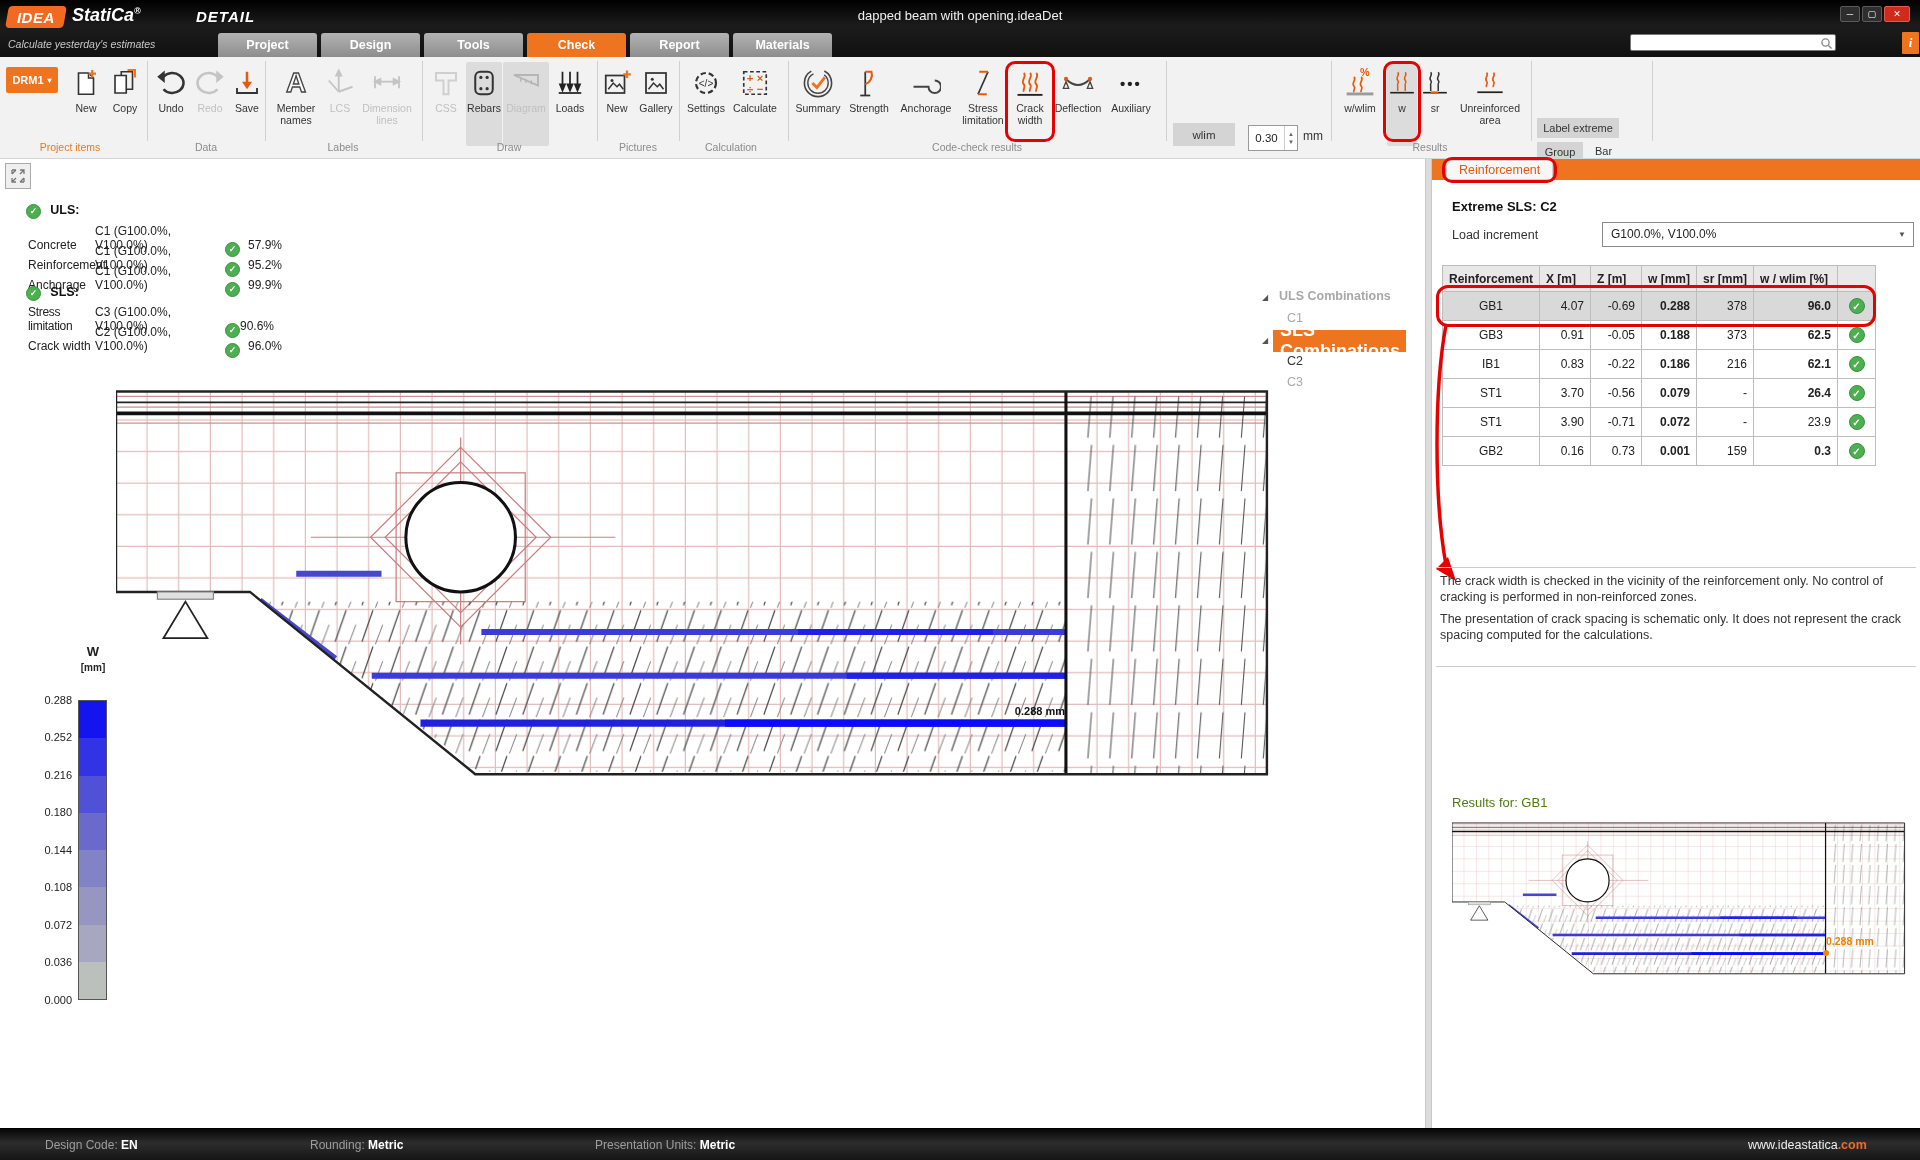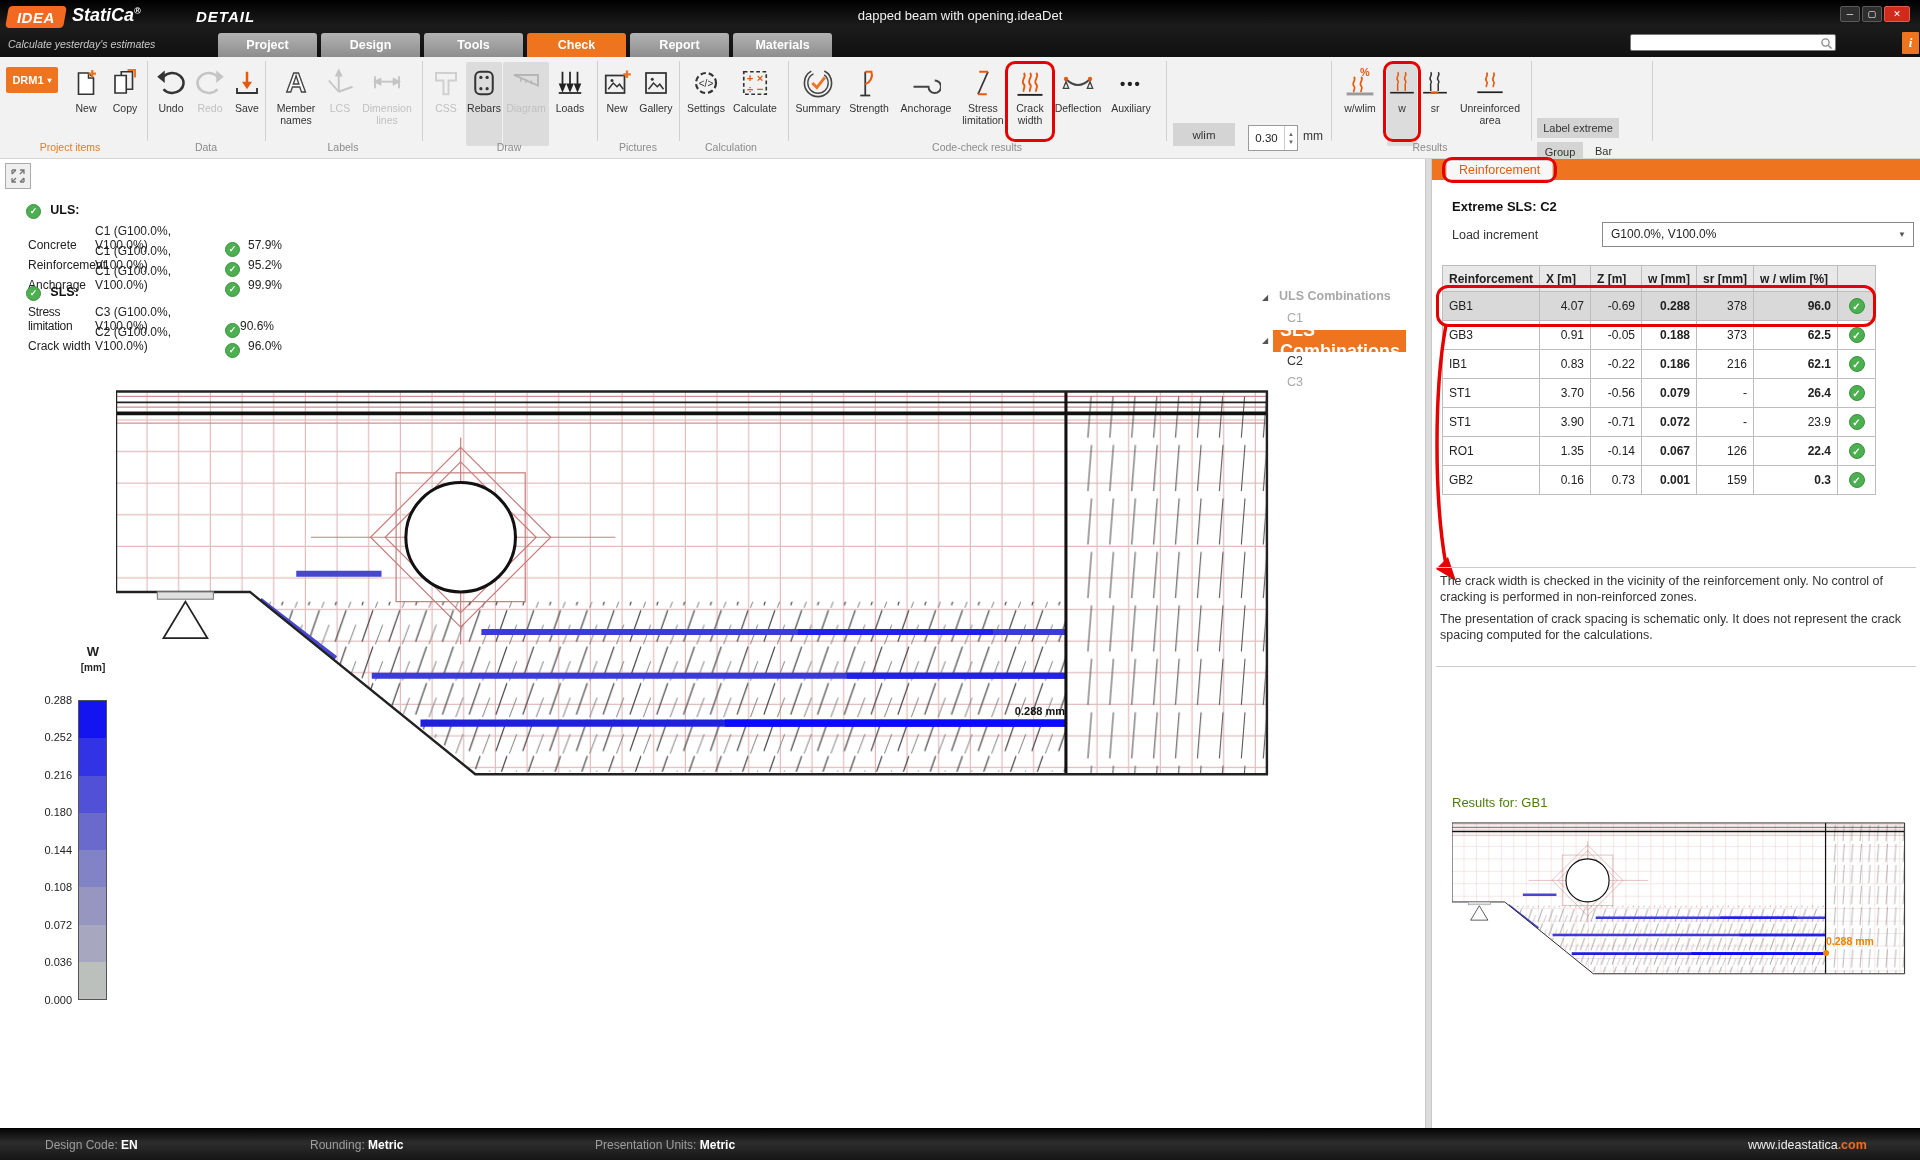--- a/index.html
+++ b/index.html
@@ -85,21 +85,21 @@
     display:flex; align-items:center; padding:0 12px; border:1px solid #d0d0d0; }
   .rp-tab::after { content:""; position:absolute; left:-5px; right:-5px; top:-4px; bottom:-4px;
     border:3px solid #e60000; border-radius:10px; pointer-events:none; }
   .rp-extreme { position:absolute; left:20px; top:40px; font-size:13px; font-weight:bold; color:#111; }
   .rp-lil { position:absolute; left:20px; top:69px; font-size:12.5px; color:#333; }
   .rp-select { position:absolute; left:170px; top:63px; width:312px; height:25px; background:#fff; border:1px solid #8a8a8a; }
   .rp-select .val { position:absolute; left:8px; top:4px; font-size:12px; color:#222; }
   .rp-select .arr { position:absolute; right:7px; top:7px; font-size:8px; color:#555; }
 
   table.rtab { position:absolute; left:10px; top:106px; border-collapse:collapse; font-size:12px; color:#222; }
-  table.rtab th, table.rtab td { border:1px solid #bdbdbd; padding:0 6px; height:29px; white-space:nowrap; }
+  table.rtab th, table.rtab td { border:1px solid #bdbdbd; padding:0 6px; height:29px; white-space:nowrap;text-align:center; }
   table.rtab th { background:#e8e8e8; font-weight:bold; text-align:left; height:26px; }
   table.rtab td.num { text-align:right; }
   table.rtab td.b { font-weight:bold; }
   table.rtab tr.sel td { background:#d9d9d9; }
   .okc2 { display:inline-flex; width:16px; height:16px; border-radius:50%; background:#4caf50; color:#fff;
     font-size:10px; font-weight:bold; align-items:center; justify-content:center; border:1px solid #3d9140; }
   .row-annot { position:absolute; left:4px; top:126px; width:440px; height:42px; border:3px solid #e60000; border-radius:12px; pointer-events:none; }
 
   .rp-notes { position:absolute; left:4px; top:408px; width:480px; border-top:1px solid #ccc; border-bottom:1px solid #ccc; padding:6px 4px 10px 4px; }
   .rp-notes p { font-size:12.5px; color:#333; line-height:1.25; margin-bottom:7px; }
@@ -728,31 +728,20 @@
             <td class="num">3.90</td>
             <td class="num">-0.71</td>
             <td class="num b">0.072</td>
             <td class="num">-</td>
             <td class="num">23.9</td>
             <td style="text-align:center"><span class="okc2">
                 <span>✓</span>
               </span></td>
           </tr>
         <tr>
-            <td>RO1</td>
-            <td class="num">1.35</td>
-            <td class="num">-0.14</td>
-            <td class="num b">0.067</td>
-            <td class="num">126</td>
-            <td class="num b">22.4</td>
-            <td style="text-align:center"><span class="okc2">
-                <span>✓</span>
-              </span></td>
-          </tr>
-        <tr>
             <td>GB2</td>
             <td class="num">0.16</td>
             <td class="num">0.73</td>
             <td class="num b">0.001</td>
             <td class="num">159</td>
             <td class="num b">0.3</td>
             <td style="text-align:center"><span class="okc2">
                 <span>✓</span>
               </span></td>
           </tr>

